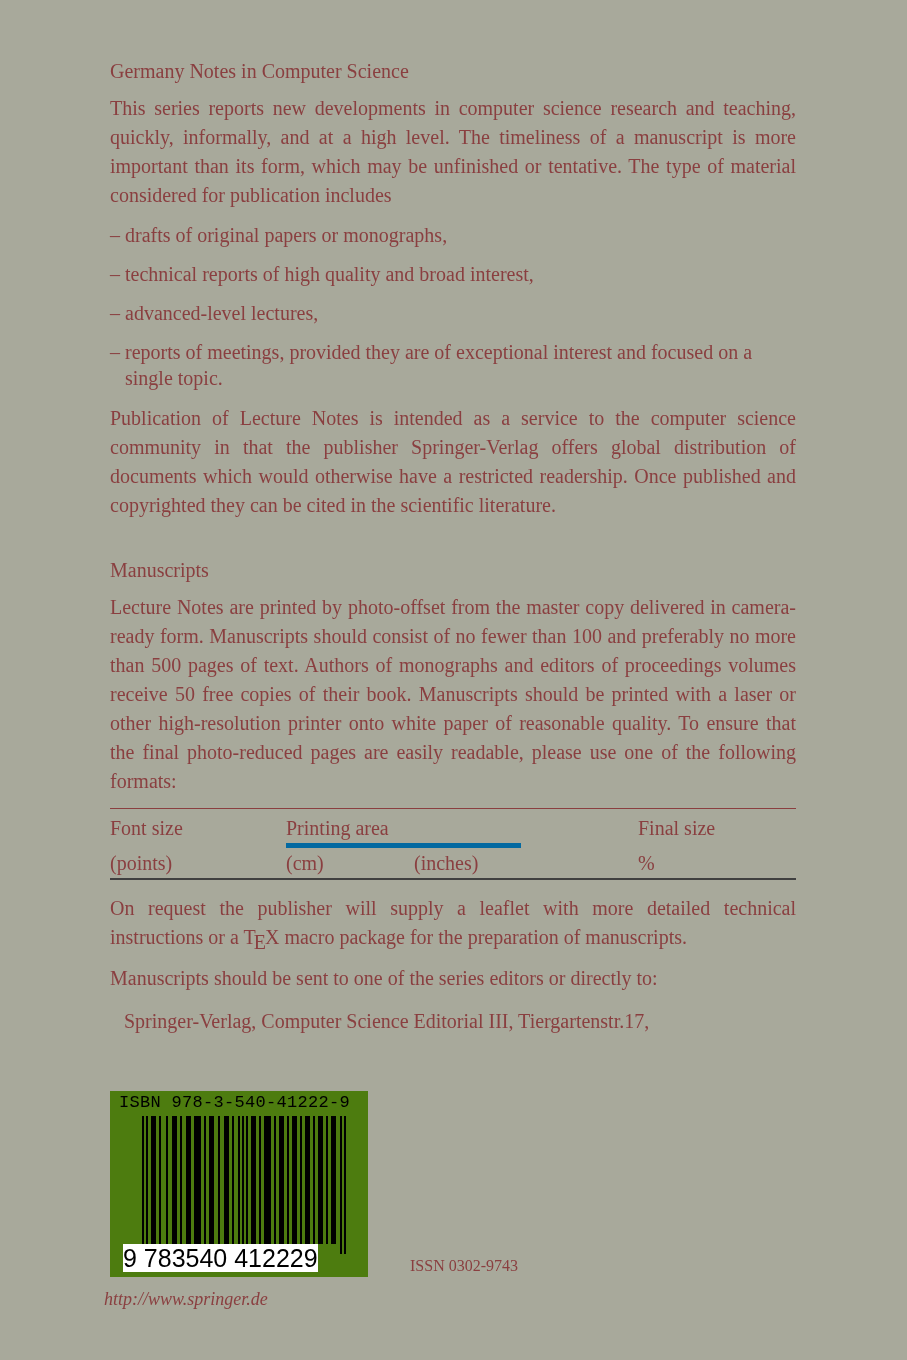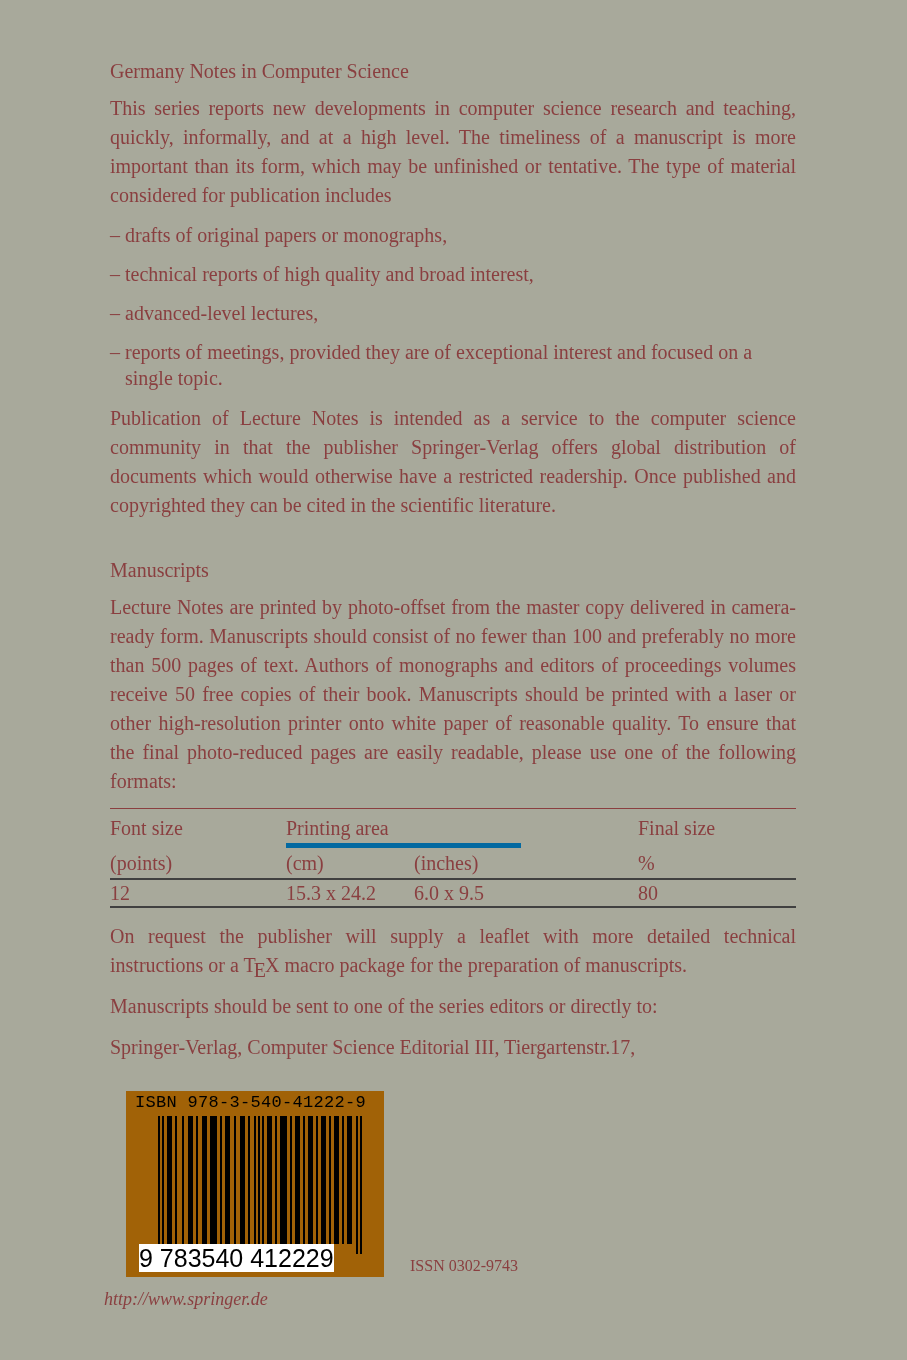--- a/index.html
+++ b/index.html
@@ -13,21 +13,21 @@
   .para { font-size:20px; line-height:29px; text-align:justify; margin:0 0 12px 0; }
   .list { margin:0 0 12px 0; padding:0; list-style:none; }
   .list li { font-size:20px; line-height:26px; padding-left:15px; text-indent:-15px; margin-bottom:13px; }
   .gap { height:25px; }
   table.formats { width:686px; border-collapse:collapse; font-size:20px; margin:0 0 14px 0; }
   table.formats td { padding:0; line-height:30px; vertical-align:top; }
   .rule-top { border-top:1px solid #8a3f40; }
   .rule-bottom { border-bottom:2px solid #404040; }
   .sub-rule { border-bottom:5px solid #0369a1; display:inline-block; width:235px; }
   .barcode {
-    position:absolute; left:126px; top:1091px; width:258px; height:186px; background:#a16207;
+    position:absolute; left:110px; top:1091px; width:258px; height:186px; background:#4d7c0f;
   }
   .isbn-top { position:absolute; left:9px; top:2px; font-family:"Liberation Mono","DejaVu Sans Mono",monospace; font-size:17px; color:#000; letter-spacing:0.3px; }
   .bars { position:absolute; left:32px; top:25px; width:205px; height:138px; }
   .isbn-bottom { position:absolute; left:13px; top:153px; font-family:"Liberation Sans","DejaVu Sans",sans-serif; font-size:25px; color:#000; background:#fff; line-height:28px; }
   .issn { position:absolute; left:410px; top:1257px; font-size:16px; }
   .url { position:absolute; left:104px; top:1289px; font-size:18px; font-style:italic; }
   .tex-e { position:relative; top:5px; margin-left:-2px; margin-right:-1px; }
 </style>
 </head>
 <body>
@@ -54,32 +54,26 @@
         <span class="sub-rule">Printing area</span>
       </td>
       <td class="rule-top" style="padding-top:4px">Final size</td>
     </tr>
     <tr>
       <td class="rule-bottom">(points)</td>
       <td class="rule-bottom" style="width:128px">(cm)</td>
       <td class="rule-bottom" style="width:224px">(inches)</td>
       <td class="rule-bottom">%</td>
     </tr>
-    <tr>
-      <td class="rule-bottom" style="line-height:26px">12</td>
-      <td class="rule-bottom" style="line-height:26px">15.3 x 24.2</td>
-      <td class="rule-bottom" style="line-height:26px">6.0 x 9.5</td>
-      <td class="rule-bottom" style="line-height:26px">80</td>
-    </tr>
   </tbody>
     </table>
 
   <p class="para"><span>On request the publisher will supply a leaflet with more detailed technical instructions or a </span><span><span>T</span><span class="tex-e">E</span><span>X</span></span><span> macro package for the preparation of manuscripts.</span></p>
   <p class="para">Manuscripts should be sent to one of the series editors or directly to:</p>
-  <div class="para" style="text-align:left;margin:0">
+  <div class="para" style="text-align:left;margin:14px">
     <div>Springer-Verlag, Computer Science Editorial III, Tiergartenstr.17,</div>
   </div>
 </div>
 
 <div class="barcode">
   <div class="isbn-top">ISBN 978-3-540-41222-9</div>
   <svg class="bars" viewBox="0 0 205 138" preserveAspectRatio="none">
     <g fill="#000">
       <rect x="0" y="0" width="2" height="138"></rect>
         <rect x="4" y="0" width="2" height="138"></rect>

